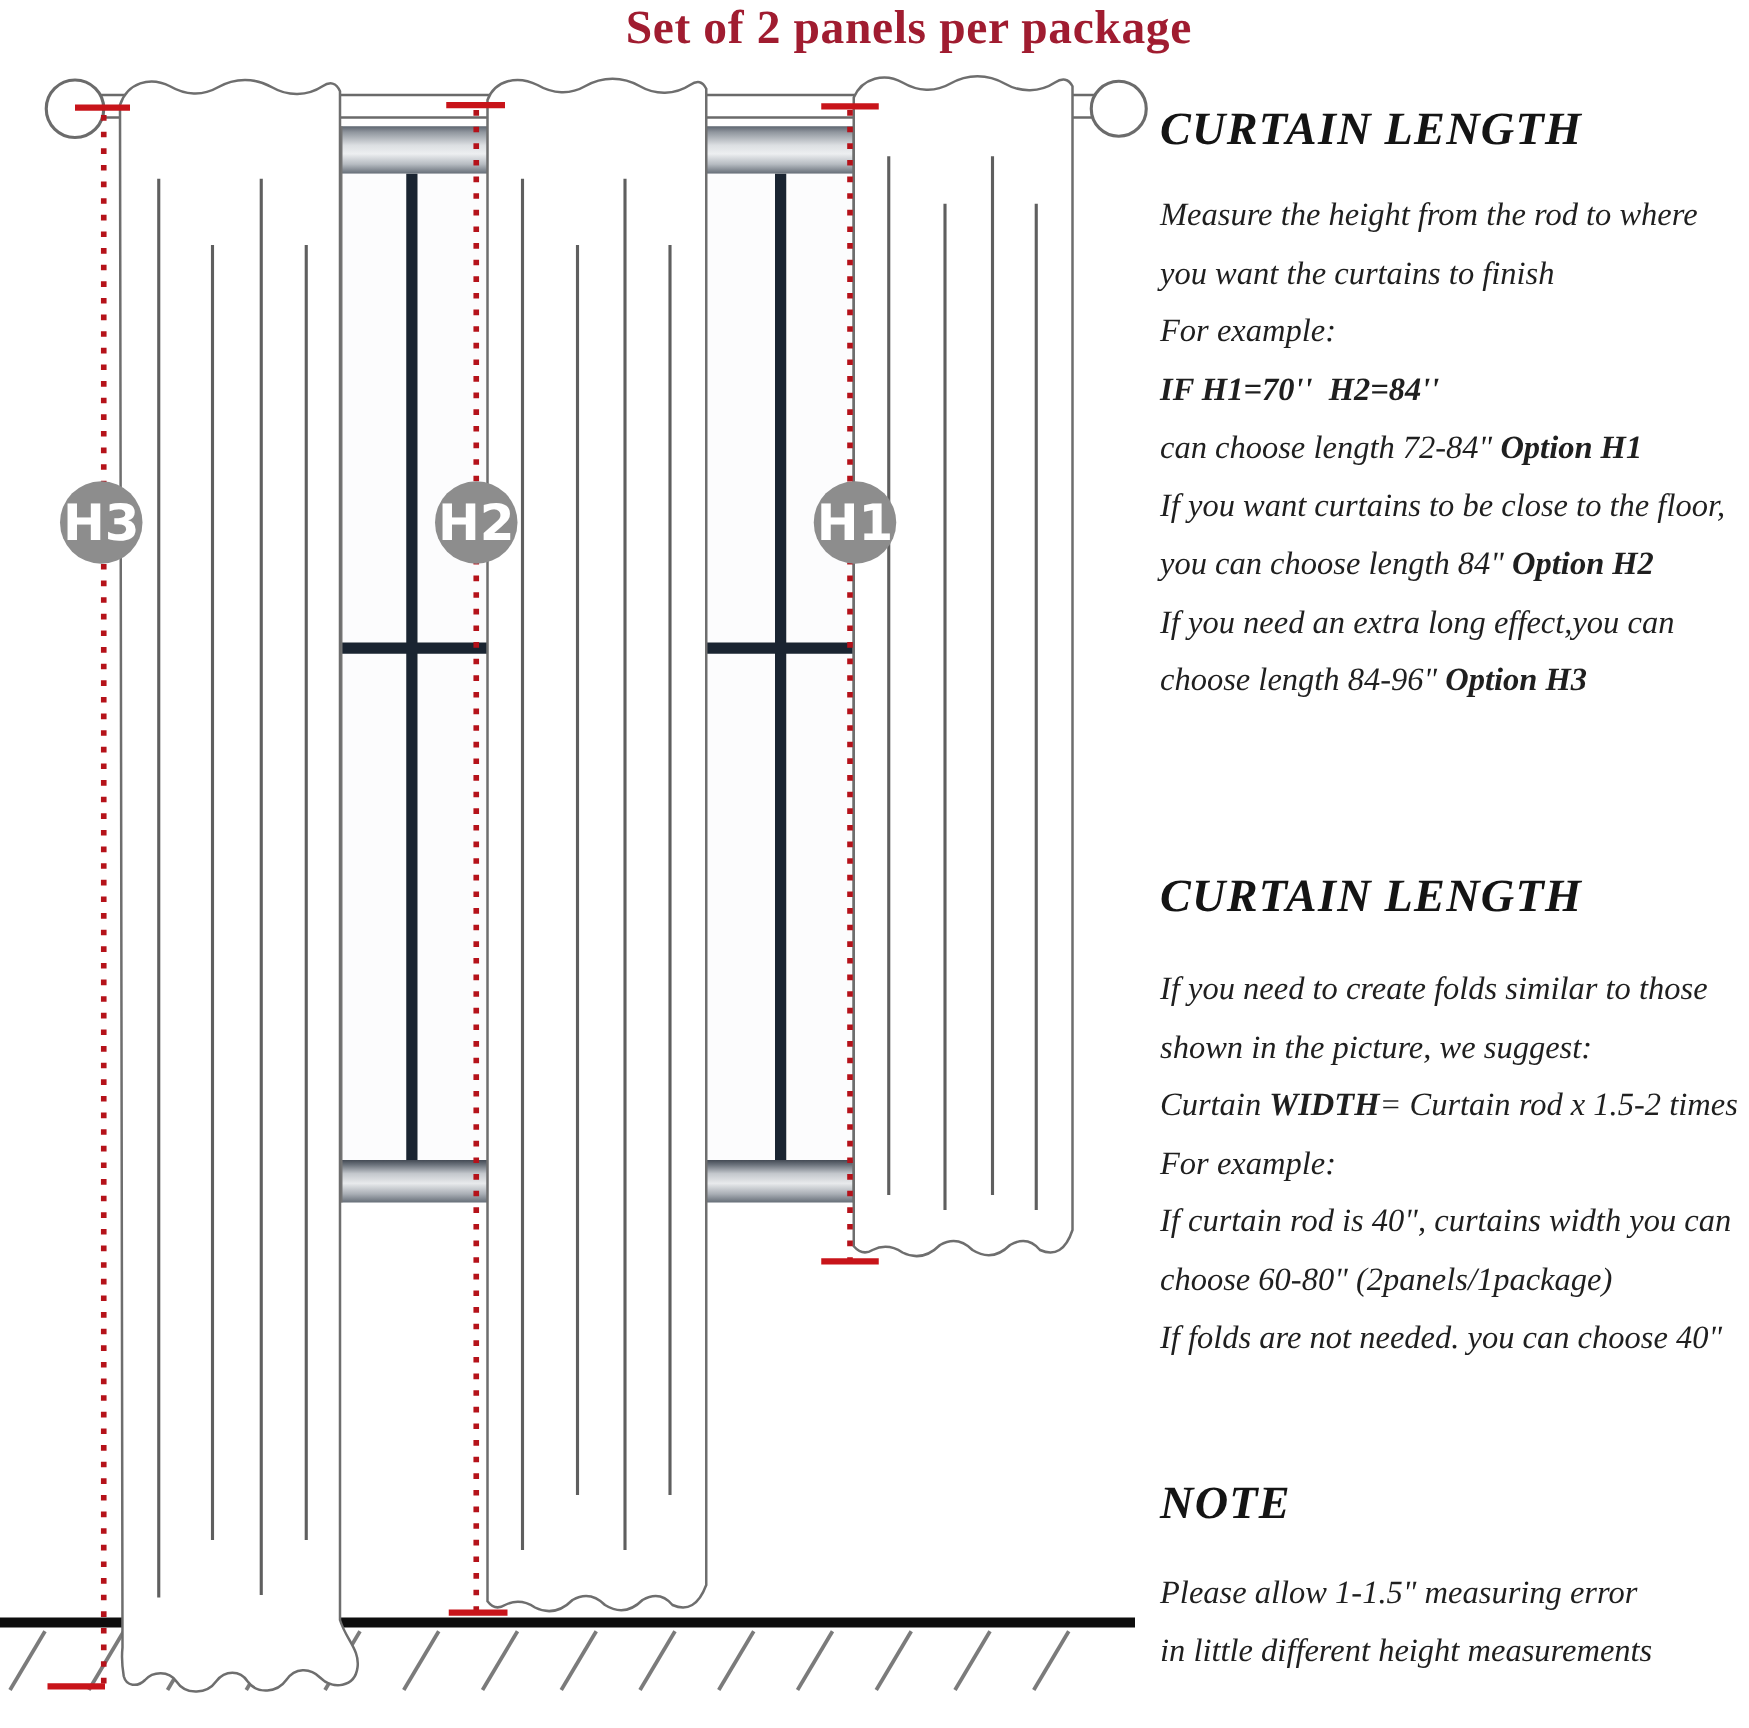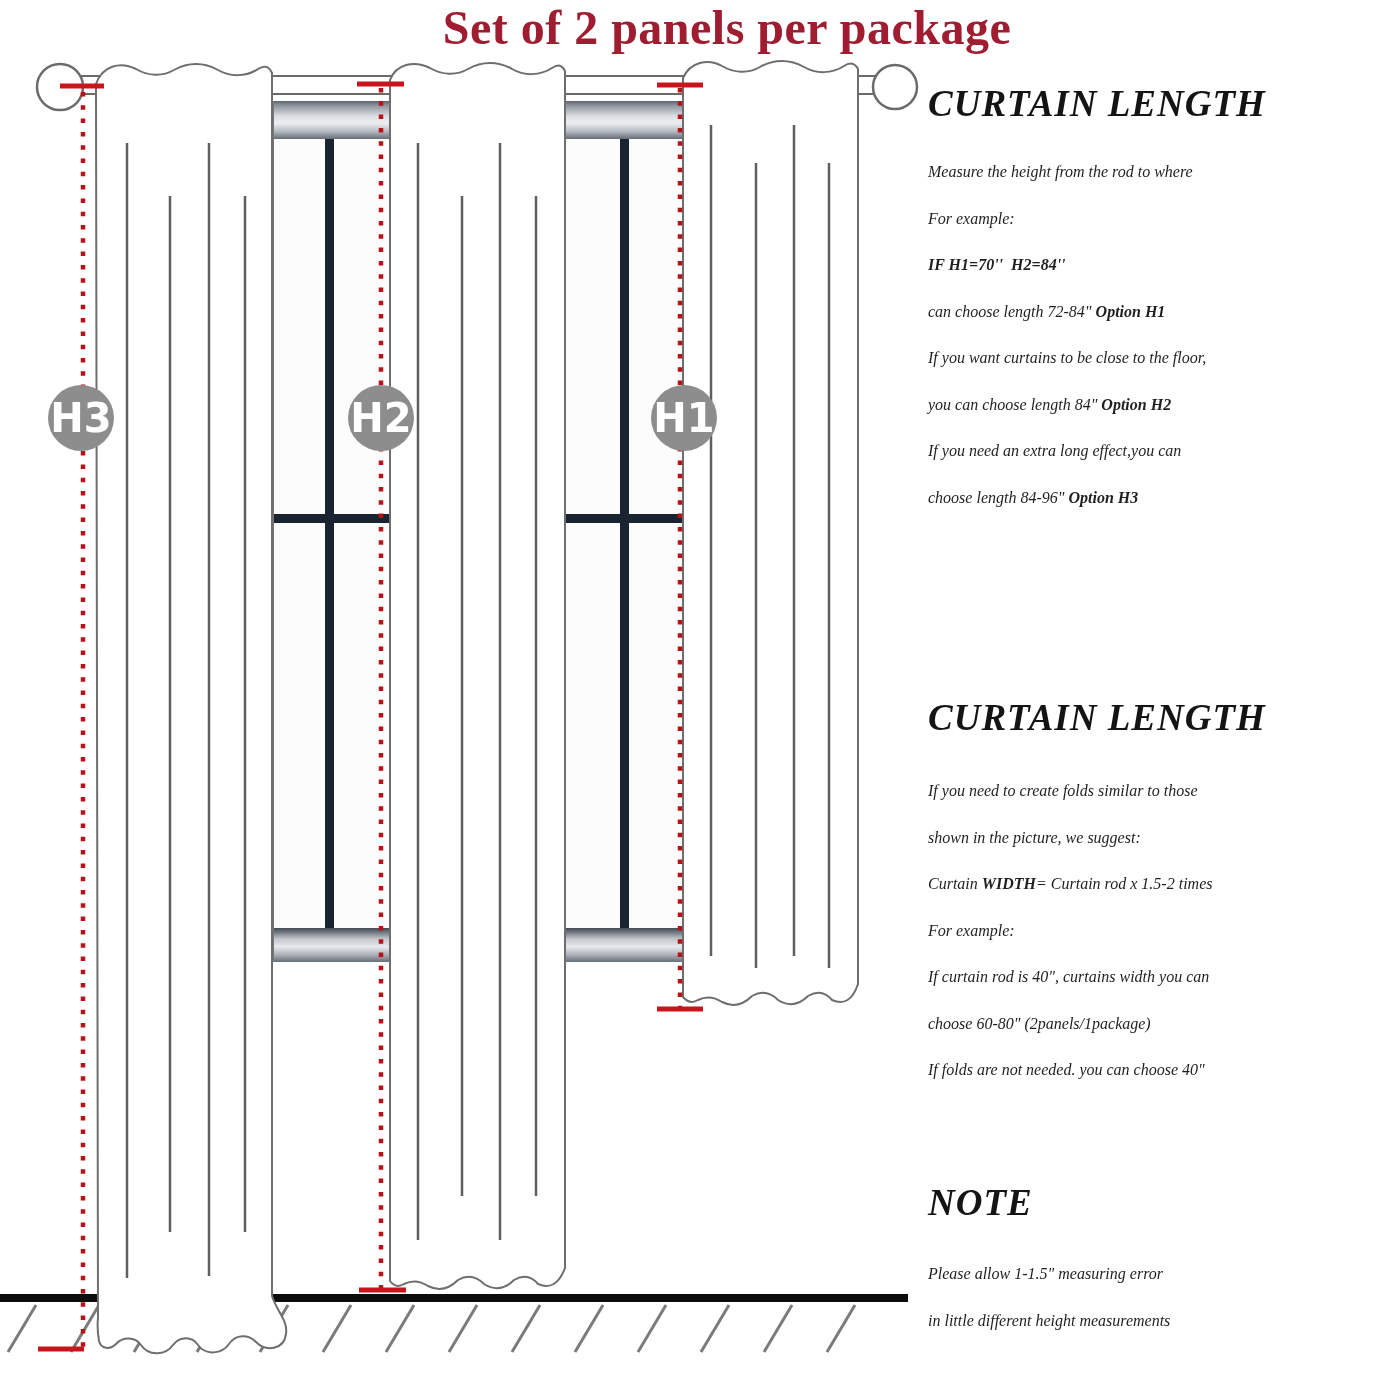--- a/index.html
+++ b/index.html
@@ -1,26 +1,26 @@
 <!DOCTYPE html>
 <html><head>
 <meta charset="utf-8">
 <style>
   html,body{margin:0;padding:0;background:#ffffff;}
   body{width:1399px;height:1382px;overflow:hidden;position:relative;
        font-family:"Liberation Serif", serif;color:#1f1f1f;}
   .stage{position:absolute;inset:0;}
   .title{position:absolute;left:55px;right:0;top:0;margin:0;
-         text-align:center;font-size:48px;font-weight:700;color:#a01c30;
+         text-align:center;font-size:38px;font-weight:700;color:#a01c30;
          font-family:"Liberation Serif", serif;letter-spacing:.5px;}
   .art{position:absolute;left:0;top:0;}
   .col{position:absolute;left:928px;top:4px;width:470px;height:1382px;font-style:italic;}
   .col h2{position:absolute;margin:0;font-size:37px;font-weight:700;color:#141414;
           letter-spacing:1px;line-height:40px;white-space:pre;}
-  .sec-body{position:absolute;font-size:16px;line-height:46.5px;color:#1f1f1f;}
+  .sec-body{position:absolute;font-size:26px;line-height:46.5px;color:#1f1f1f;}
   .sec-body .line{white-space:pre;}
   .sec-body .b{font-weight:700;}
   .h2-len{top:80px;}   .body-len{top:145px;}
   .h2-wid{top:694px;}  .body-wid{top:764px;}
   .h2-note{top:1179px;text-align:center;} .body-note{top:1247px;}
   svg text.hlabel{font-family:"DejaVu Sans", sans-serif;font-weight:700;
                   font-size:40px;fill:#ffffff;}
 </style>
 </head>
 <body>
@@ -153,20 +153,21 @@
     <g>
       <circle cx="684" cy="418" r="33" fill="#8d8d8d"></circle>
       <text class="hlabel" x="684" y="432" text-anchor="middle">H1</text>
     </g>
   </svg>
 
   <div class="col">
     <h2 class="h2-len">CURTAIN LENGTH</h2>
     <div class="sec-body body-len">
         <div class="line"><span>Measure the height from the rod to where</span></div>
+        <div class="line"><span>you want the curtains to finish</span></div>
         <div class="line"><span>For example:</span></div>
         <div class="line"><span class="b">IF H1=70''  H2=84''</span></div>
         <div class="line"><span>can choose length 72-84" </span><span class="b">Option H1</span></div>
         <div class="line"><span>If you want curtains to be close to the floor,</span></div>
         <div class="line"><span>you can choose length 84" </span><span class="b">Option H2</span></div>
         <div class="line"><span>If you need an extra long effect,you can</span></div>
         <div class="line"><span>choose length 84-96" </span><span class="b">Option H3</span></div>
       </div>
 
     <h2 class="h2-wid">CURTAIN LENGTH</h2>

